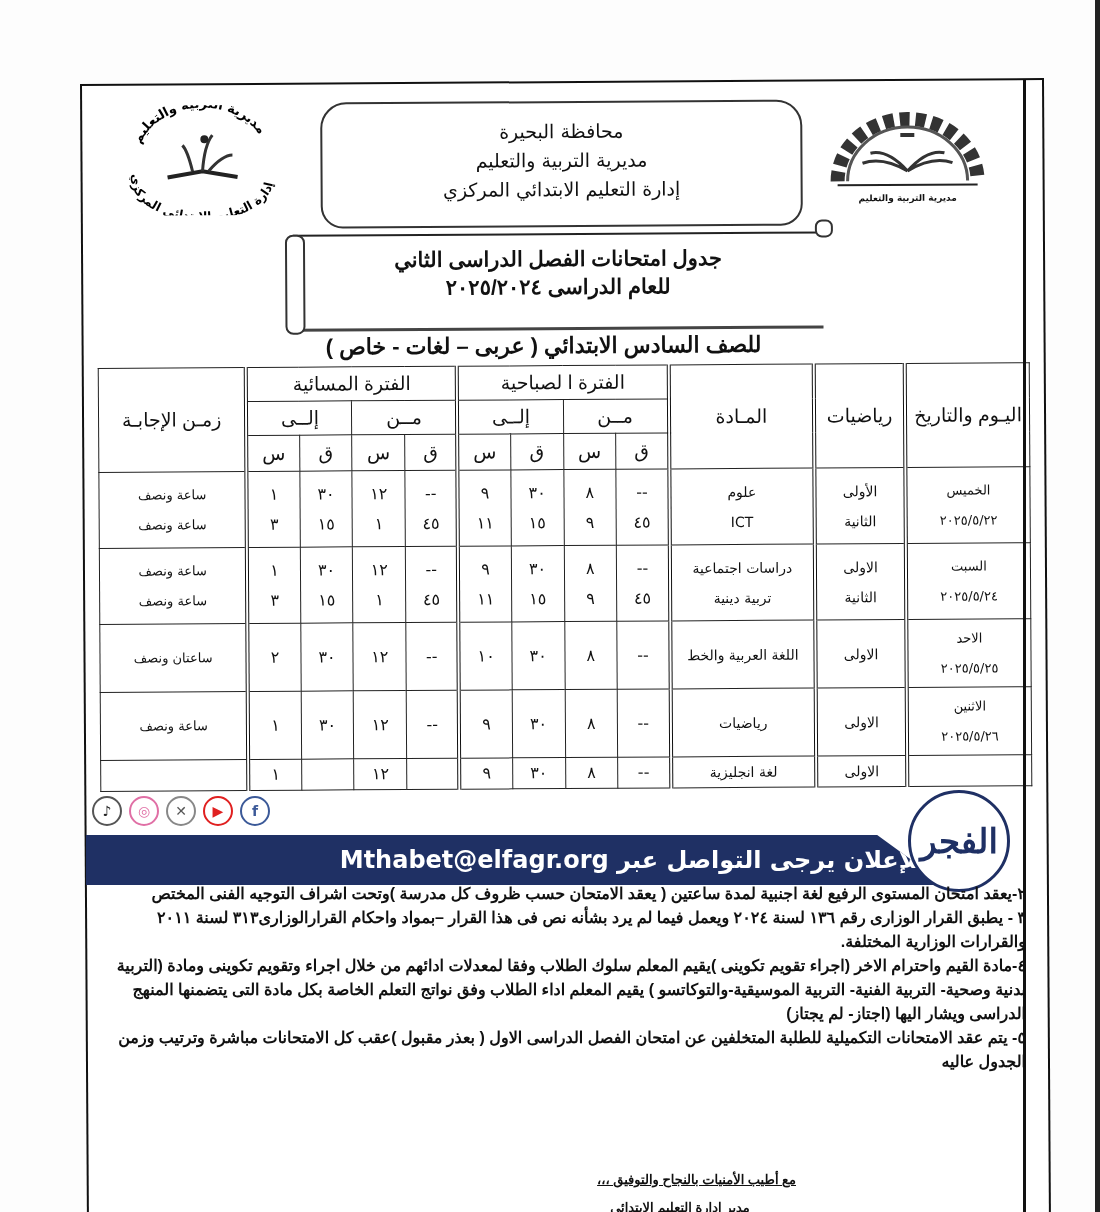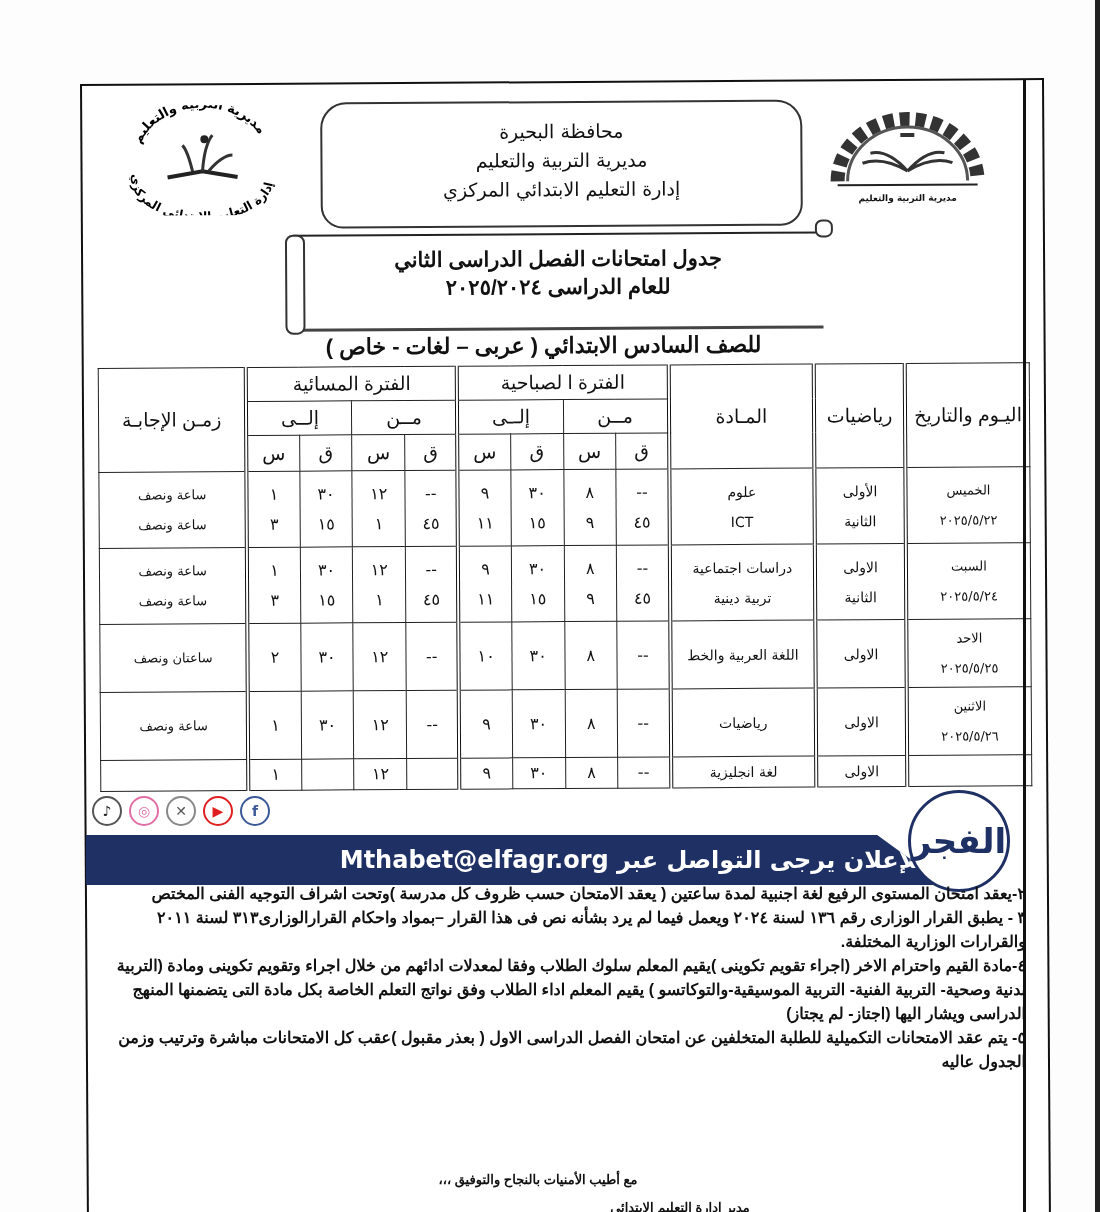--- a/index.html
+++ b/index.html
@@ -39,26 +39,26 @@
   .row1h{height:68px;}
   .rowpart{height:22px;overflow:hidden;}
   
   .banner{position:absolute;left:86px;top:790px;width:1000px;height:110px;}
   .banner .top{position:absolute;left:0;top:0;width:820px;height:40px;background:#fff;direction:rtl;display:flex;align-items:center;justify-content:flex-start;}
   .banner .top .txt{font-size:20px;font-weight:bold;color:#1f3064;font-family:"DejaVu Sans",sans-serif;white-space:nowrap;}
   .banner .icons{position:absolute;left:6px;top:6px;display:flex;gap:7px;}
   .banner .icons span{width:26px;height:26px;border-radius:50%;border:2px solid;display:flex;align-items:center;justify-content:center;font-size:14px;font-weight:bold;}
   .banner .bar{position:absolute;left:0;top:45px;width:860px;height:50px;background:#1f3064;color:#fff;direction:rtl;display:flex;align-items:center;padding-right:20px;box-sizing:border-box;clip-path:polygon(0 0,92% 0,100% 100%,0 100%);}
   .banner .bar .txt{font-size:24px;font-weight:bold;white-space:nowrap;}
-  .banner .logo{position:absolute;left:822px;top:0;width:96px;height:96px;border-radius:50%;border:3px solid #1f3064;background:#fff;display:flex;align-items:center;justify-content:center;font-size:34px;font-weight:bold;color:#1f3064;}
+  .banner .logo{position:absolute;left:822px;top:0;width:96px;height:96px;border-radius:50%;border:3px solid #1f3064;background:#fff;display:flex;align-items:center;justify-content:center;font-size:34px;font-weight:bold;color:#1f3064;font-family:Liberation Serif, serif;}
   
   .notes{position:absolute;left:96px;top:882px;width:930px;direction:rtl;font-family:"Liberation Sans",sans-serif;font-size:16px;font-weight:bold;line-height:24px;color:#111;}
   .notes p{margin:0;}
   .notes .n1{font-size:13px;line-height:18px;}
-  .closing{position:absolute;left:288px;top:1172px;width:500px;text-align:center;direction:rtl;font-size:13px;font-family:"Liberation Sans",sans-serif;font-weight:bold;}
+  .closing{position:absolute;left:296px;top:1172px;width:500px;text-align:right;direction:rtl;font-size:13px;font-family:"Liberation Sans",sans-serif;font-weight:bold;text-decoration:underline;}
   .sign{position:absolute;left:560px;top:1200px;width:240px;text-align:center;direction:rtl;font-size:13px;font-weight:bold;font-family:"Liberation Sans",sans-serif;}
 </style>
 </head>
 <body>
 
 <div class="right-edge"></div>
 
 <div class="page">
 
   <div class="logo-left">

